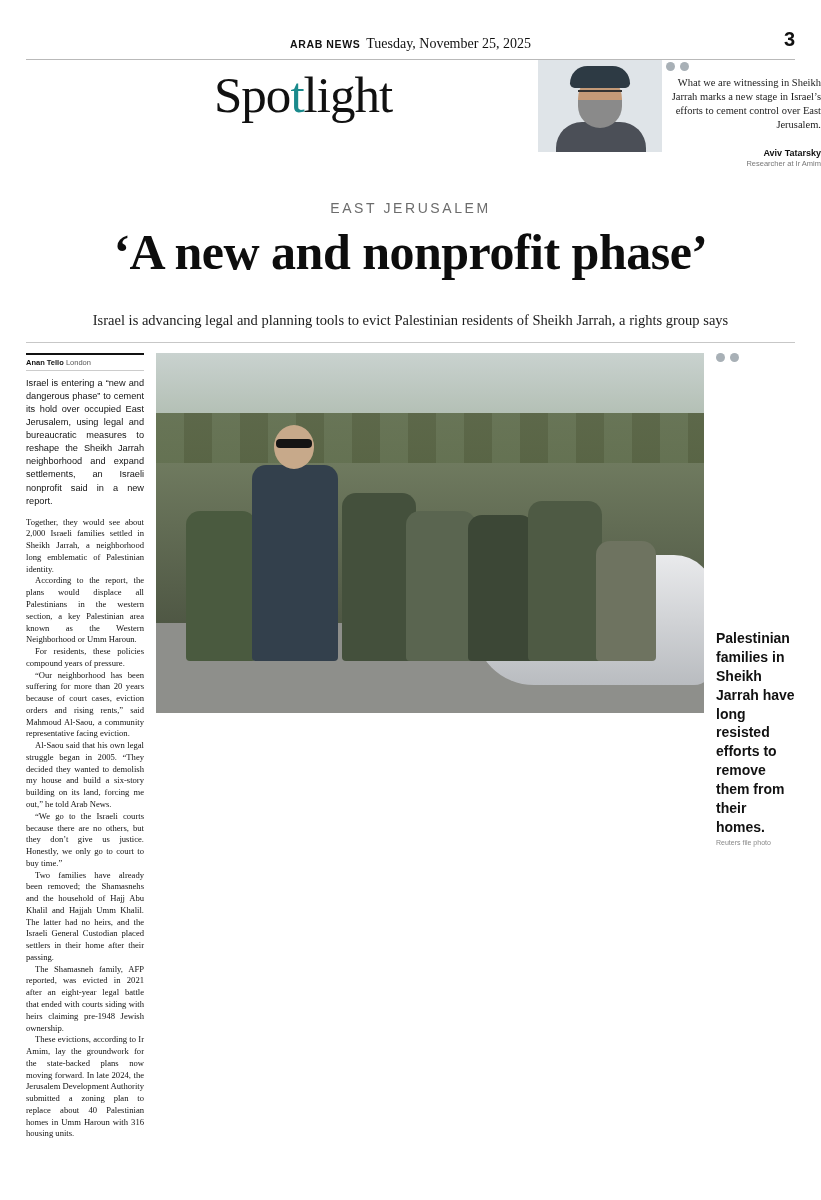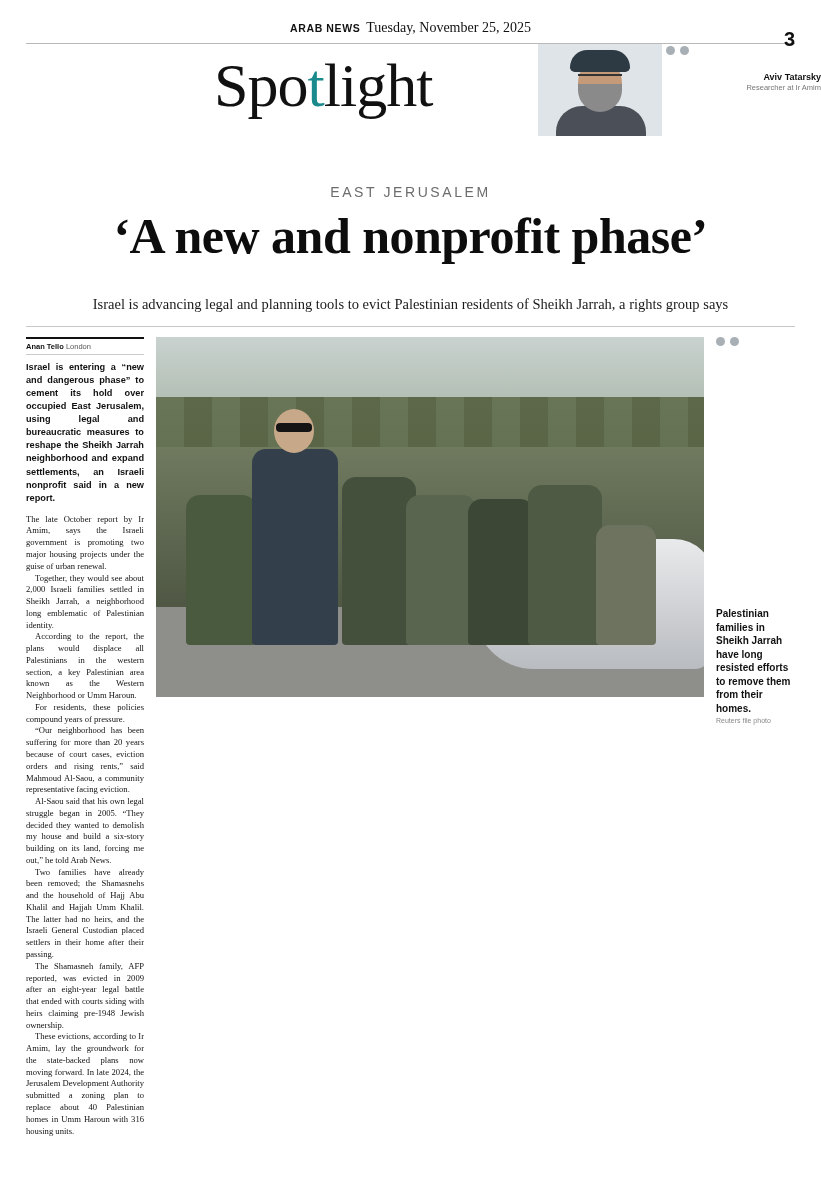--- a/index.html
+++ b/index.html
@@ -10,42 +10,42 @@
     font-family: "Liberation Serif", serif;
     color: #111;
     position: relative;
     overflow: hidden;
   }
   .page { position: relative; width: 821px; height: 1200px; padding: 0 26px; }
 
   
   .masthead {
     display: flex; align-items: baseline; justify-content: center;
-    padding-top: 20px; position: relative;
+    padding-top: 36px; position: relative;
   }
   .masthead .brand {
     font-family: "Liberation Sans", sans-serif;
     font-weight: bold; font-size: 10.5px; letter-spacing: .6px;
   }
   .masthead .date {
     font-size: 14px; margin-left: 6px;
   }
   .masthead .pagenum {
     position: absolute; right: 0; top: 28px;
     font-family: "Liberation Sans", sans-serif;
     font-weight: bold; font-size: 20px;
   }
   .rule-top { border-top: 1px solid #b9b9b9; margin-top: 7px; }
 
   
   .spotlight-row { position: relative; height: 118px; }
   .spotlight-word {
     position: absolute; left: 188px; top: 6px;
     font-family: "Liberation Serif", serif;
-    font-size: 62px; letter-spacing: -1px; color: #111;
+    font-size: 51px; letter-spacing: -1px; color: #111;
   }
   .spotlight-word .teal { color:#1a8a8c; }
   .portrait {
     position: absolute; left: 512px; top: 0px;
     width: 124px; height: 92px; overflow: hidden;
   }
   .portrait .sky { position:absolute; inset:0; background:#dfe4e8; }
   .portrait .head {
     position:absolute; left:40px; top:14px; width:44px; height:50px;
     background:#c49a78; border-radius:50% 50% 45% 45%;
@@ -107,21 +107,21 @@
     margin-top: 10px;
   }
   .byline {
     font-family:"Liberation Sans", sans-serif; font-size:7.5px;
     border-top:2px solid #111; border-bottom:1px solid #ccc;
     padding:3px 0 3px 0; font-weight:bold;
   }
   .byline .loc { font-weight:normal; color:#555; }
   .lede {
     font-family:"Liberation Sans", sans-serif;
-    font-size:9.2px; line-height:1.42; font-weight:bold; margin-top:6px;
+    font-size:9.2px; line-height:1.42; font-weight:normal; margin-top:6px;
     text-align:justify;
   }
   .col-body p {
     margin:0; font-size:8.6px; line-height:1.37; text-align:justify;
     text-indent:9px;
   }
   .col-body p:first-child { text-indent:0; }
   .col-body { margin-top:9px; }
 
   
@@ -149,22 +149,22 @@
   .photo .fig.g { left:440px; width:60px; height:120px; background:#6e7360; }
   .photo .head2 {
     position:absolute; border-radius:50%; background:#c7a98a;
   }
   .photo .head2.h1 { left:118px; top:72px; width:40px; height:44px; }
   .photo .sunglass { position:absolute; left:120px; top:86px; width:36px; height:9px;
     background:#141414; border-radius:4px; }
   .photo .trees { position:absolute; left:0; top:60px; width:100%; height:70px;
     background:repeating-linear-gradient(90deg,#55623f 0 28px,#47522f 28px 56px); opacity:.8; }
   .photo-caption {
-    font-family:"Liberation Sans", sans-serif; font-size:10px; line-height:1.35;
-    font-weight:bold; margin-top:5px;
+    font-family:"Liberation Sans", sans-serif; font-size:14px; line-height:1.35;
+    font-weight:bold; margin-top:11px;
   }
   .photo-credit {
     font-family:"Liberation Sans", sans-serif; font-size:7px; color:#888; margin-top:2px;
   }
 
   
   .rail-dots { display:flex; gap:5px; margin-bottom:6px; }
   .rail-dots span { width:9px; height:9px; border-radius:50%; background:#a8b0b6; display:block; }
   .rail-quote {
     font-family:"Liberation Sans", sans-serif; font-size:10px; line-height:1.35;
@@ -195,47 +195,48 @@
       <div class="beard"></div>
       <div class="glasses"></div>
       <div class="hat"></div>
     </div>
 
     <div class="quote-box">
       <div class="quote-dots">
           <span></span>
           <span></span>
         </div>
+      <div class="quote-text">What we are witnessing in Sheikh Jarrah marks a new stage in Israel’s efforts to cement control over East Jerusalem.</div>
       <div class="quote-name">Aviv Tatarsky</div>
       <div class="quote-role">Researcher at Ir Amim</div>
     </div>
   </div>
 
   <div class="kicker">EAST JERUSALEM</div>
   <h1 class="headline">‘A new and nonprofit phase’</h1>
   <div class="standfirst">Israel is advancing legal and planning tools to evict Palestinian residents of Sheikh Jarrah, a rights group says</div>
   <div class="rule-under"></div>
 
   <div class="grid">
 
     <div>
       <div class="byline">
         <span>Anan Tello</span>
         <span class="loc">London</span>
       </div>
       <div class="lede">Israel is entering a “new and dangerous phase” to cement its hold over occupied East Jerusalem, using legal and bureaucratic measures to reshape the Sheikh Jarrah neighborhood and expand settlements, an Israeli nonprofit said in a new report.</div>
       <div class="col-body">
-        <p>The late October report by Ir Amim, says the Israeli government is promoting two major housing projects under the guise of urban renewal.</p>
         <p>Together, they would see about 2,000 Israeli families settled in Sheikh Jarrah, a neighborhood long emblematic of Palestinian identity.</p>
         <p>According to the report, the plans would displace all Palestinians in the western section, a key Palestinian area known as the Western Neighborhood or Umm Haroun.</p>
         <p>For residents, these policies compound years of pressure.</p>
         <p>“Our neighborhood has been suffering for more than 20 years because of court cases, eviction orders and rising rents,” said Mahmoud Al-Saou, a community representative facing eviction.</p>
         <p>Al-Saou said that his own legal struggle began in 2005. “They decided they wanted to demolish my house and build a six-story building on its land, forcing me out,” he told Arab News.</p>
+        <p>“We go to the Israeli courts because there are no others, but they don’t give us justice. Honestly, we only go to court to buy time.”</p>
         <p>Two families have already been removed; the Shamasnehs and the household of Hajj Abu Khalil and Hajjah Umm Khalil. The latter had no heirs, and the Israeli General Custodian placed settlers in their home after their passing.</p>
-        <p>The Shamasneh family, AFP reported, was evicted in 2009 after an eight-year legal battle that ended with courts siding with heirs claiming pre-1948 Jewish ownership.</p>
+        <p>The Shamasneh family, AFP reported, was evicted in 2021 after an eight-year legal battle that ended with courts siding with heirs claiming pre-1948 Jewish ownership.</p>
         <p>These evictions, according to Ir Amim, lay the groundwork for the state-backed plans now moving forward. In late 2024, the Jerusalem Development Authority submitted a zoning plan to replace about 40 Palestinian homes in Umm Haroun with 316 housing units.</p>
 
       </div>
     </div>
 
     <div>
       <div class="photo">
         <div class="sky2"></div>
         <div class="trees"></div>
         <div class="ground"></div>

